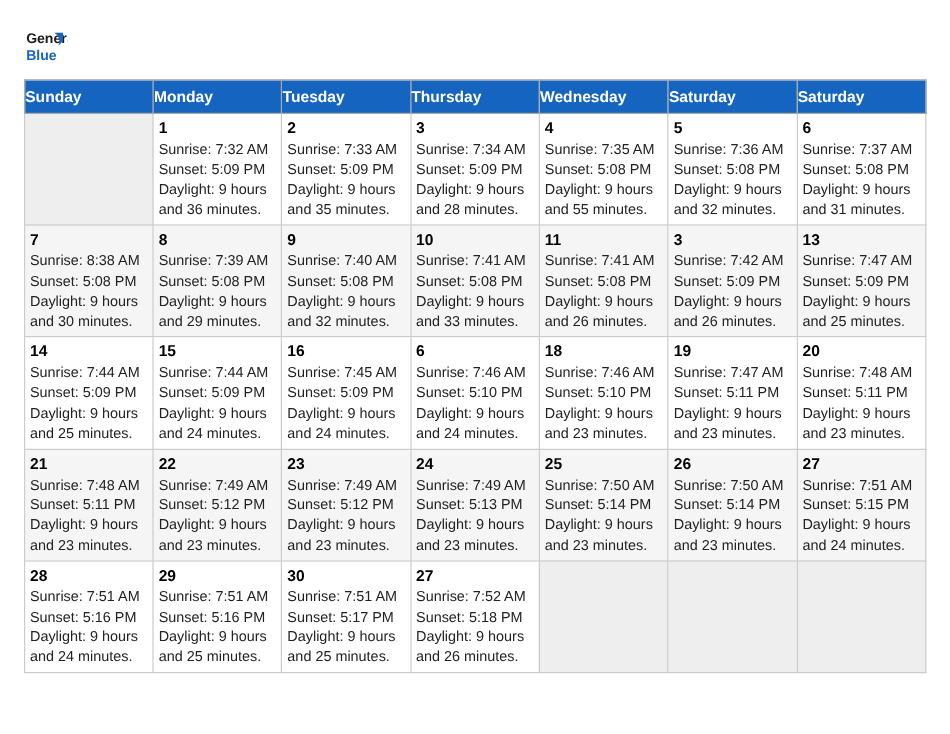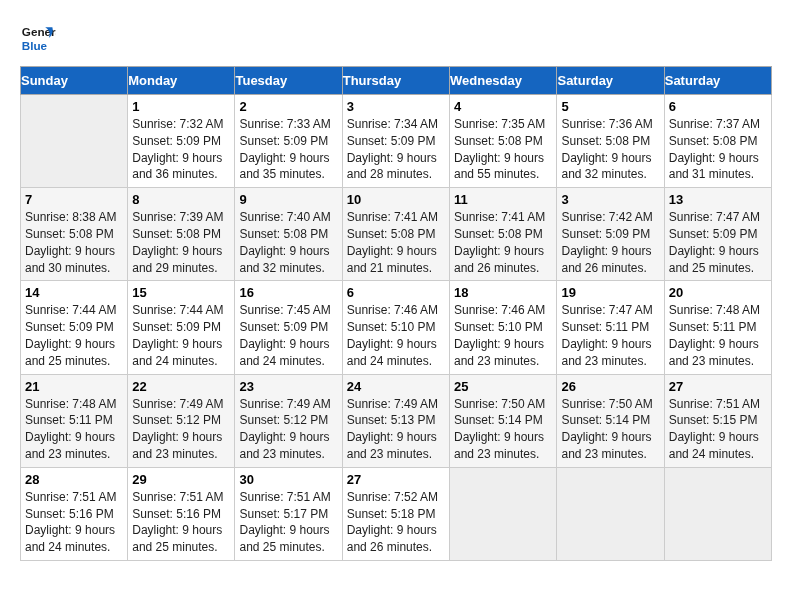--- a/index.html
+++ b/index.html
@@ -142,21 +142,21 @@
         <td>
           <span class="day-num">8</span>
           <div class="day-info"><span>Sunrise: 7:39 AM</span><br><span>Sunset: 5:08 PM</span><br><span>Daylight: 9 hours</span><br><span>and 29 minutes.</span></div>
         </td>
         <td>
           <span class="day-num">9</span>
           <div class="day-info"><span>Sunrise: 7:40 AM</span><br><span>Sunset: 5:08 PM</span><br><span>Daylight: 9 hours</span><br><span>and 32 minutes.</span></div>
         </td>
         <td>
           <span class="day-num">10</span>
-          <div class="day-info"><span>Sunrise: 7:41 AM</span><br><span>Sunset: 5:08 PM</span><br><span>Daylight: 9 hours</span><br><span>and 21 minutes.</span></div>
+          <div class="day-info"><span>Sunrise: 7:41 AM</span><br><span>Sunset: 5:08 PM</span><br><span>Daylight: 9 hours</span><br><span>and 33 minutes.</span></div>
         </td>
         <td>
           <span class="day-num">11</span>
           <div class="day-info"><span>Sunrise: 7:41 AM</span><br><span>Sunset: 5:08 PM</span><br><span>Daylight: 9 hours</span><br><span>and 26 minutes.</span></div>
         </td>
         <td>
           <span class="day-num">3</span>
           <div class="day-info"><span>Sunrise: 7:42 AM</span><br><span>Sunset: 5:09 PM</span><br><span>Daylight: 9 hours</span><br><span>and 26 minutes.</span></div>
         </td>
         <td>

